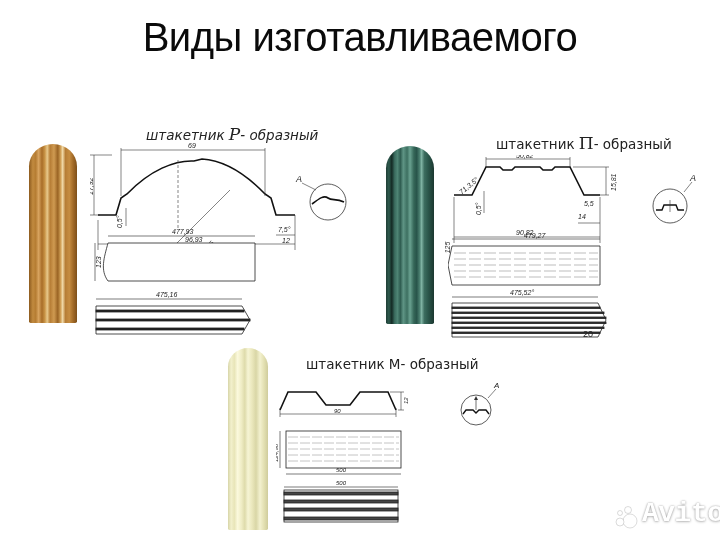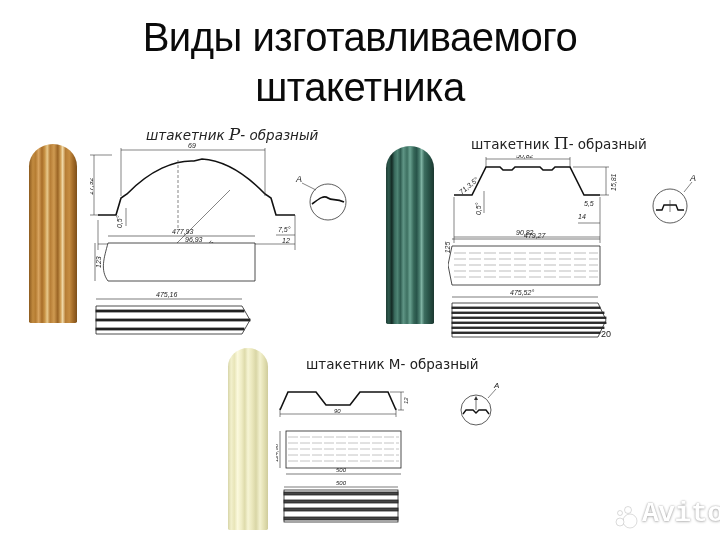--- a/index.html
+++ b/index.html
@@ -17,21 +17,20 @@
     background: linear-gradient(90deg, #d7d5a8 0%, #f2f0cc 8%, #e8e5b8 16%, #fbf9dd 24%, #efecc4 34%, #dedbab 42%, #f6f4d4 50%, #ebe8bd 60%, #d9d6a6 70%, #f3f1cf 80%, #e3e0b2 90%, #cfcc9c 100%); }
   .dim { font-family: "Liberation Sans", sans-serif; font-style: italic; font-size: 7px; fill: #222; }
   .watermark { position: absolute; left: 612px; top: 498px; font-family: Liberation Mono, monospace; font-size: 28px; font-weight: bold; color: #ffffff; text-shadow: 0 0 2px rgba(0,0,0,0.35), 0 1px 3px rgba(0,0,0,0.2); letter-spacing: -0.5px; }
   .wm-dots { position: absolute; left: 614px; top: 504px; width: 26px; height: 26px; }
 </style>
 </head>
 <body>
 
 <div class="title">
   <div>Виды изготавливаемого</div>
-  <div>штакетника</div>
 </div>
 
 <div class="label" style="left:146px; top:124px;font-style:italic;">
   <span>штакетник </span><span class="letter">Р</span><span>- образный</span>
 </div>
 <div class="post post-wood"></div>
 
 <svg class="abs" style="left:90px; top:140px;" width="290" height="195" viewBox="0 0 290 195">
 
   <g stroke="#111" fill="none" stroke-width="1.6">
@@ -78,21 +77,21 @@
   <text class="dim" x="66" y="157">475,16</text>
 </svg>
 
 <svg class="abs" style="left:290px; top:168px;" width="66" height="62" viewBox="0 0 66 62">
   <circle cx="38" cy="34" r="18" fill="#fff" stroke="#333" stroke-width="0.8"></circle>
   <path d="M22 36 C30 30 34 27 38 30 C42 33 46 30 54 34" stroke="#111" stroke-width="1.6" fill="none"></path>
   <line x1="12" y1="15" x2="26" y2="22" stroke="#333" stroke-width="0.6"></line>
   <text x="6" y="14" style="font-family:'Liberation Sans',sans-serif;font-style:italic;font-size:9px;fill:#222;">A</text>
 </svg>
 
-<div class="label" style="left:471px; top:133px;">
+<div class="label" style="left:496px; top:133px;">
   <span>штакетник </span><span class="letter">П</span><span>- образный</span>
 </div>
 <div class="post post-green"></div>
 
 <svg class="abs" style="left:448px; top:155px;" width="175" height="195" viewBox="0 0 175 195">
   <g stroke="#111" fill="none" stroke-width="1.6">
     <path d="M6 40 L24 40 L38 12 L52 12 L55 15 L64 15 L67 12 L92 12 L95 15 L104 15 L107 12 L122 12 L136 40 L152 40"></path>
   </g>
   <g stroke="#333" fill="none" stroke-width="0.6">
     <line x1="38" y1="4" x2="122" y2="4"></line>
@@ -135,21 +134,21 @@
     <rect x="4" y="152" width="148" height="1.6" fill="#333"></rect>
     <rect x="4" y="157" width="152" height="1.6" fill="#333"></rect>
     <rect x="4" y="162" width="154" height="1.6" fill="#333"></rect>
     <rect x="4" y="167" width="154" height="1.6" fill="#333"></rect>
     <rect x="4" y="172" width="152" height="1.6" fill="#333"></rect>
     <rect x="4" y="177" width="148" height="1.6" fill="#333"></rect>
   </g>
   <text class="dim" x="62" y="140">475,52°</text>
 </svg>
 <div class="abs" style="left:442px; top:244px; font-size:7px; font-style:italic; transform:rotate(-90deg); color:#222;">125</div>
-<div class="abs" style="left:583px; top:329px; font-size:9px; color:#222;margin-left:18px;">20</div>
+<div class="abs" style="left:583px; top:329px; font-size:9px; color:#222;">20</div>
 
 <svg class="abs" style="left:648px; top:172px;" width="60" height="56" viewBox="0 0 60 56">
   <circle cx="22" cy="34" r="17" fill="#fff" stroke="#333" stroke-width="0.8"></circle>
   <path d="M8 38 L14 38 L16 33 L28 33 L30 38 L36 38" stroke="#111" stroke-width="1.4" fill="none"></path>
   <line x1="22" y1="28" x2="22" y2="40" stroke="#333" stroke-width="0.6"></line>
   <line x1="36" y1="20" x2="44" y2="10" stroke="#333" stroke-width="0.6"></line>
   <text x="42" y="9" style="font-family:'Liberation Sans',sans-serif;font-style:italic;font-size:9px;fill:#222;">A</text>
 </svg>
 
 <div class="label" style="left:306px; top:356px;">

